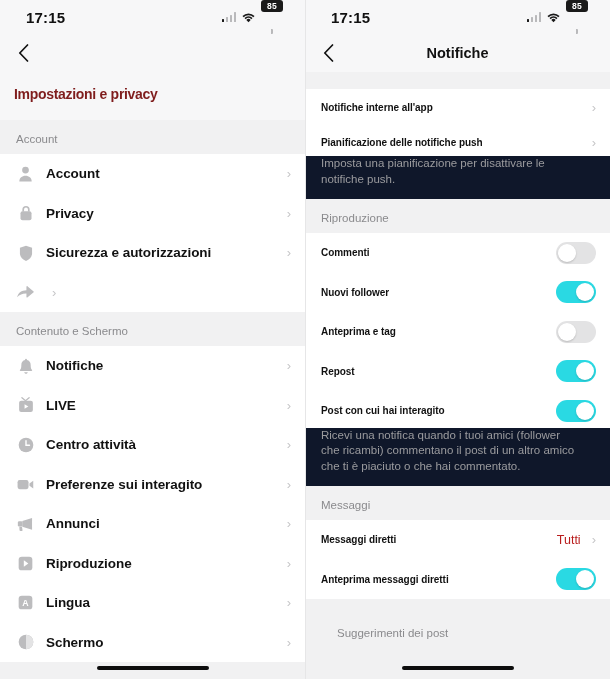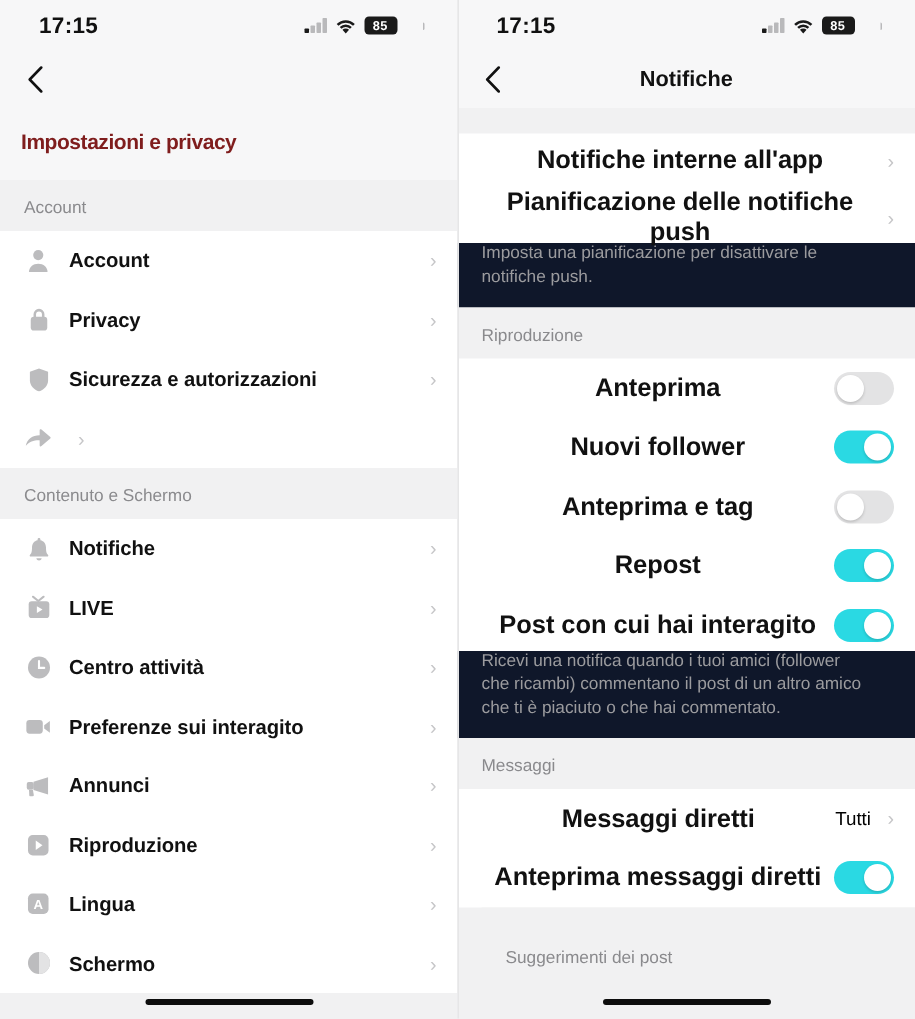--- a/index.html
+++ b/index.html
@@ -30,21 +30,21 @@
   .sig i:nth-child(2){ height:5px; background:#b9b9bb; }
   .sig i:nth-child(3){ height:7.5px; background:#b9b9bb; }
   .sig i:nth-child(4){ height:10px; background:#b9b9bb; }
   .wifi { width:15px; height:11px; position:relative; }
   .wifi svg { display:block; }
   .batt {
     min-width:22px; height:12px; background:#1a1a1a; border-radius:3px;
     color:#fff; font-size:8.5px; font-weight:bold; display:flex;
     align-items:center; justify-content:center; padding:0 2px; letter-spacing:.2px;
   }
-  .batt-wrap { display:flex; align-items:center; gap:17px; }
+  .batt-wrap { display:flex; align-items:center; gap:17px;flex-direction:column; }
   .batt-cap { width:1.5px; height:5px; background:#b9b9bb; border-radius:0 1px 1px 0; }
 
   
   .navbar { height:38px; position:relative; display:flex; align-items:center; background:#f7f7f8; }
   .back { position:absolute; left:8px; top:50%; transform:translateY(-50%);
           width:30px; height:30px; display:flex; align-items:center; justify-content:center;
           cursor:pointer; }
   .nav-title { width:100%; text-align:center; font-size:14.5px; font-weight:bold; color:#111; }
 
   .big-title { font-size:14px; font-weight:bold; color:#7f1d1d; padding:14px 14px 18px 14px;
@@ -55,23 +55,23 @@
   .scroll.l { height:calc(679px - 34px - 38px - 57px); }
   .section-head { font-size:11.5px; color:#8a8a8d; padding:13px 16px 9px 16px; background:#f1f1f2; }
   .card { background:#fff; }
   .row {
     display:flex; align-items:center; min-height:39.5px;
     padding:0 14px 0 16px; cursor:pointer; position:relative;
   }
   .row .ic { width:19px; height:19px; margin-right:11px; flex:0 0 19px;
              display:flex; align-items:center; justify-content:center; }
   .row .lab { font-size:13.5px; color:#111; font-weight:bold; flex:1; letter-spacing:-.05px; }
-  .row.plain .lab { font-weight:bold; font-size:17px;text-align:center; }
+  .row.plain .lab { font-weight:bold; font-size:10px; }
   .chev { color:#c6c6c8; font-size:13px; line-height:1; margin-left:6px; }
-  .val { font-size:12.5px; color:#000000; margin-right:5px; }
+  .val { font-size:12.5px; color:#b91c1c; margin-right:5px; }
   .desc { font-size:11.5px; color:#9b9b9e; line-height:1.35; padding:0 30px 12px 16px; background:#0f172a; margin-top:-3px; }
 
   
   .tg { width:40px; height:22px; border-radius:11px; background:#e3e3e4; position:relative;
         flex:0 0 40px; cursor:pointer; transition:background .15s; }
   .tg .knob { position:absolute; top:2px; left:2px; width:18px; height:18px; border-radius:50%;
               background:#fff; box-shadow:0 1px 2px rgba(0,0,0,.18); transition:left .15s; }
   .tg.on { background:#2ad9e3; }
   .tg.on .knob { left:20px; }
 
@@ -311,21 +311,21 @@
           <span class="lab">Pianificazione delle notifiche push</span>
           <span class="chev">›</span>
         </div>
         <div class="desc">Imposta una pianificazione per disattivare le notifiche push.</div>
       </div>
 
       <div class="section-head">Riproduzione</div>
       <div class="card">
 
         <div class="row plain">
-          <span class="lab">Anteprima</span>
+          <span class="lab">Commenti</span>
           <span class="tg">
               <span class="knob"></span>
             </span>
         </div>
         <div class="row plain">
           <span class="lab">Nuovi follower</span>
           <span class="tg on">
               <span class="knob"></span>
             </span>
         </div>

